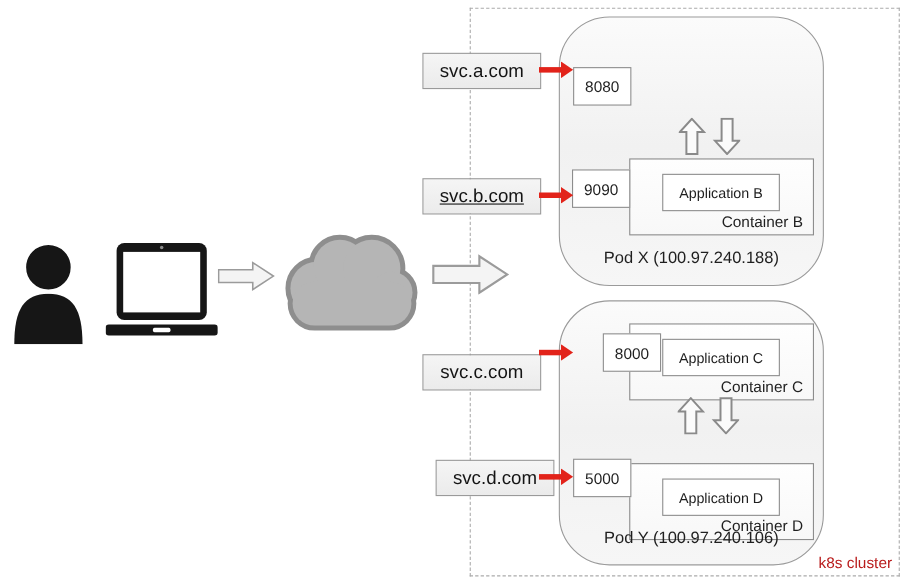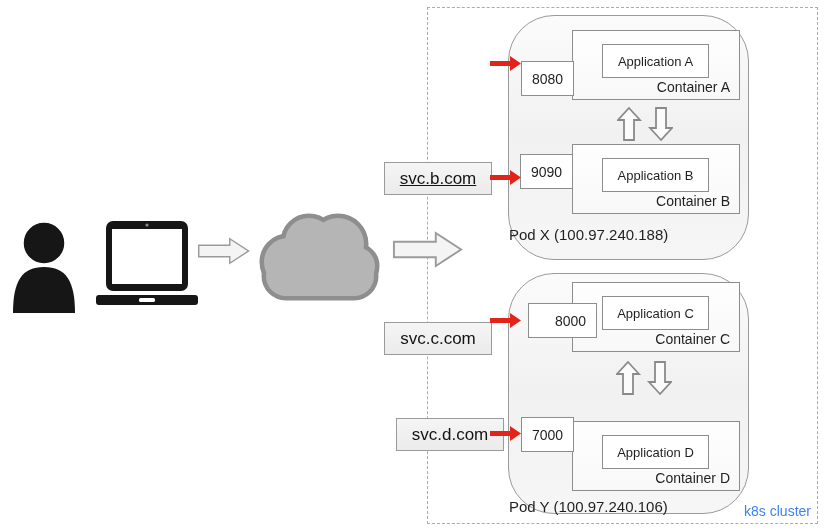--- a/index.html
+++ b/index.html
@@ -7,36 +7,36 @@
     position:relative;width:825px;height:532px;background:#ffffff;
     font-family:"Liberation Sans",sans-serif;color:#1f1f1f;overflow:hidden;
   }
   .abs{position:absolute;}
   
   .cluster{
     left:427px;top:7px;width:389px;height:515px;
     border:1.5px dashed #ababab;z-index:1;
   }
   .cluster-label{
-    position:absolute;right:6px;bottom:4px;font-size:14px;color:#3b82f6;
+    position:absolute;right:6px;bottom:4px;font-size:14px;color:#b91c1c;
   }
   
   .pod{
     left:508px;width:239px;border:1.5px solid #9a9a9a;border-radius:46px;
     background:linear-gradient(180deg,#fbfbfb 0%,#f1f1f1 48%,#f6f6f6 100%);
     z-index:2;
   }
   .pod-x{top:15px;height:243px;}
   .pod-y{top:273px;height:239px;}
   .pod-label{
-    position:absolute;left:0;width:100%;
+    position:absolute;left:0;width:100%;text-align:center;
     font-size:15px;color:#1f1f1f;
   }
   .pod-x .pod-label{top:210px;}
-  .pod-y .pod-label{top:224px;}
+  .pod-y .pod-label{top:207px;}
   
   .container-box{
     position:absolute;left:63px;width:166px;height:68px;
     border:1.5px solid #8d8d8d;background:linear-gradient(180deg,#fefefe,#f8f8f8);
   }
   .app-box{
     position:absolute;left:29px;top:13px;width:105px;height:32px;
     border:1.3px solid #8d8d8d;background:#ffffff;
     display:flex;align-items:center;justify-content:center;font-size:13px;
   }
@@ -63,44 +63,38 @@
 </head>
 <body>
 
 <div class="canvas">
 
   <div class="abs cluster">
     <span class="cluster-label">k8s cluster</span>
   </div>
 
   <div class="abs pod pod-x">
-    <div class="container-box" style="top:14px;">
-      <div class="app-box">
-        <span>Application A</span>
-      </div>
-      <span class="container-label">Container A</span>
-    </div>
 
     <svg class="abs exchange" style="left:108px;top:91px;" width="56" height="34" viewBox="0 0 56 34">
       <polygon points="12,1 23,13 17,13 17,33 7,33 7,13 1,13" stroke="#8a8a8a" stroke-width="1.8" fill="#fbfbfb"></polygon>
       <polygon points="44,33 33,21 39,21 39,1 49,1 49,21 55,21" stroke="#8a8a8a" stroke-width="1.8" fill="#fbfbfb"></polygon>
     </svg>
 
     <div class="container-box" style="top:128px;">
       <div class="app-box">
         <span>Application B</span>
       </div>
       <span class="container-label">Container B</span>
     </div>
 
     <div class="pod-label">Pod X (100.97.240.188)</div>
   </div>
 
   <div class="abs pod pod-y">
-    <div class="container-box" style="top:8px;">
+    <div class="container-box" style="top:20px;">
       <div class="app-box">
         <span>Application C</span>
       </div>
       <span class="container-label">Container C</span>
     </div>
 
     <svg class="abs exchange" style="left:107px;top:87px;" width="56" height="34" viewBox="0 0 56 34">
       <polygon points="12,1 23,13 17,13 17,33 7,33 7,13 1,13" stroke="#8a8a8a" stroke-width="1.8" fill="#fbfbfb"></polygon>
       <polygon points="44,33 33,21 39,21 39,1 49,1 49,21 55,21" stroke="#8a8a8a" stroke-width="1.8" fill="#fbfbfb"></polygon>
     </svg>
@@ -110,23 +104,24 @@
         <span>Application D</span>
       </div>
       <span class="container-label">Container D</span>
     </div>
 
     <div class="pod-label">Pod Y (100.97.240.106)</div>
   </div>
 
   <div class="abs port-box" style="left:521px;top:47px;margin-top:14px;">8080</div>
   <div class="abs port-box" style="left:520px;top:154px;text-align:center;">9090</div>
-  <div class="abs port-box" style="left:528px;top:303px;padding-left:16px;">8000</div>
-  <div class="abs port-box" style="left:521px;top:417px;">7000</div>
+  <div class="abs port-box" style="left:548px;top:303px;">8000</div>
+  <div class="abs port-box" style="left:521px;top:417px;">5000</div>
 
+  <div class="abs svc-box" style="top:48px;">svc.a.com</div>
   <div class="abs svc-box" style="top:162px;text-decoration:underline;">svc.b.com</div>
   <div class="abs svc-box" style="top:322px;">svc.c.com</div>
   <div class="abs svc-box" style="top:418px;margin-left:12px;">svc.d.com</div>
 
   <svg class="abs icon-layer" style="left:490px;top:56px;" width="31" height="15" viewBox="0 0 31 15">
     <rect x="0" y="5" width="20" height="5" fill="#e2231a"></rect>
     <polygon points="20,0 31,7.5 20,15" fill="#e2231a"></polygon>
   </svg>
   <svg class="abs icon-layer" style="left:490px;top:170px;" width="31" height="15" viewBox="0 0 31 15">
     <rect x="0" y="5" width="20" height="5" fill="#e2231a"></rect>

